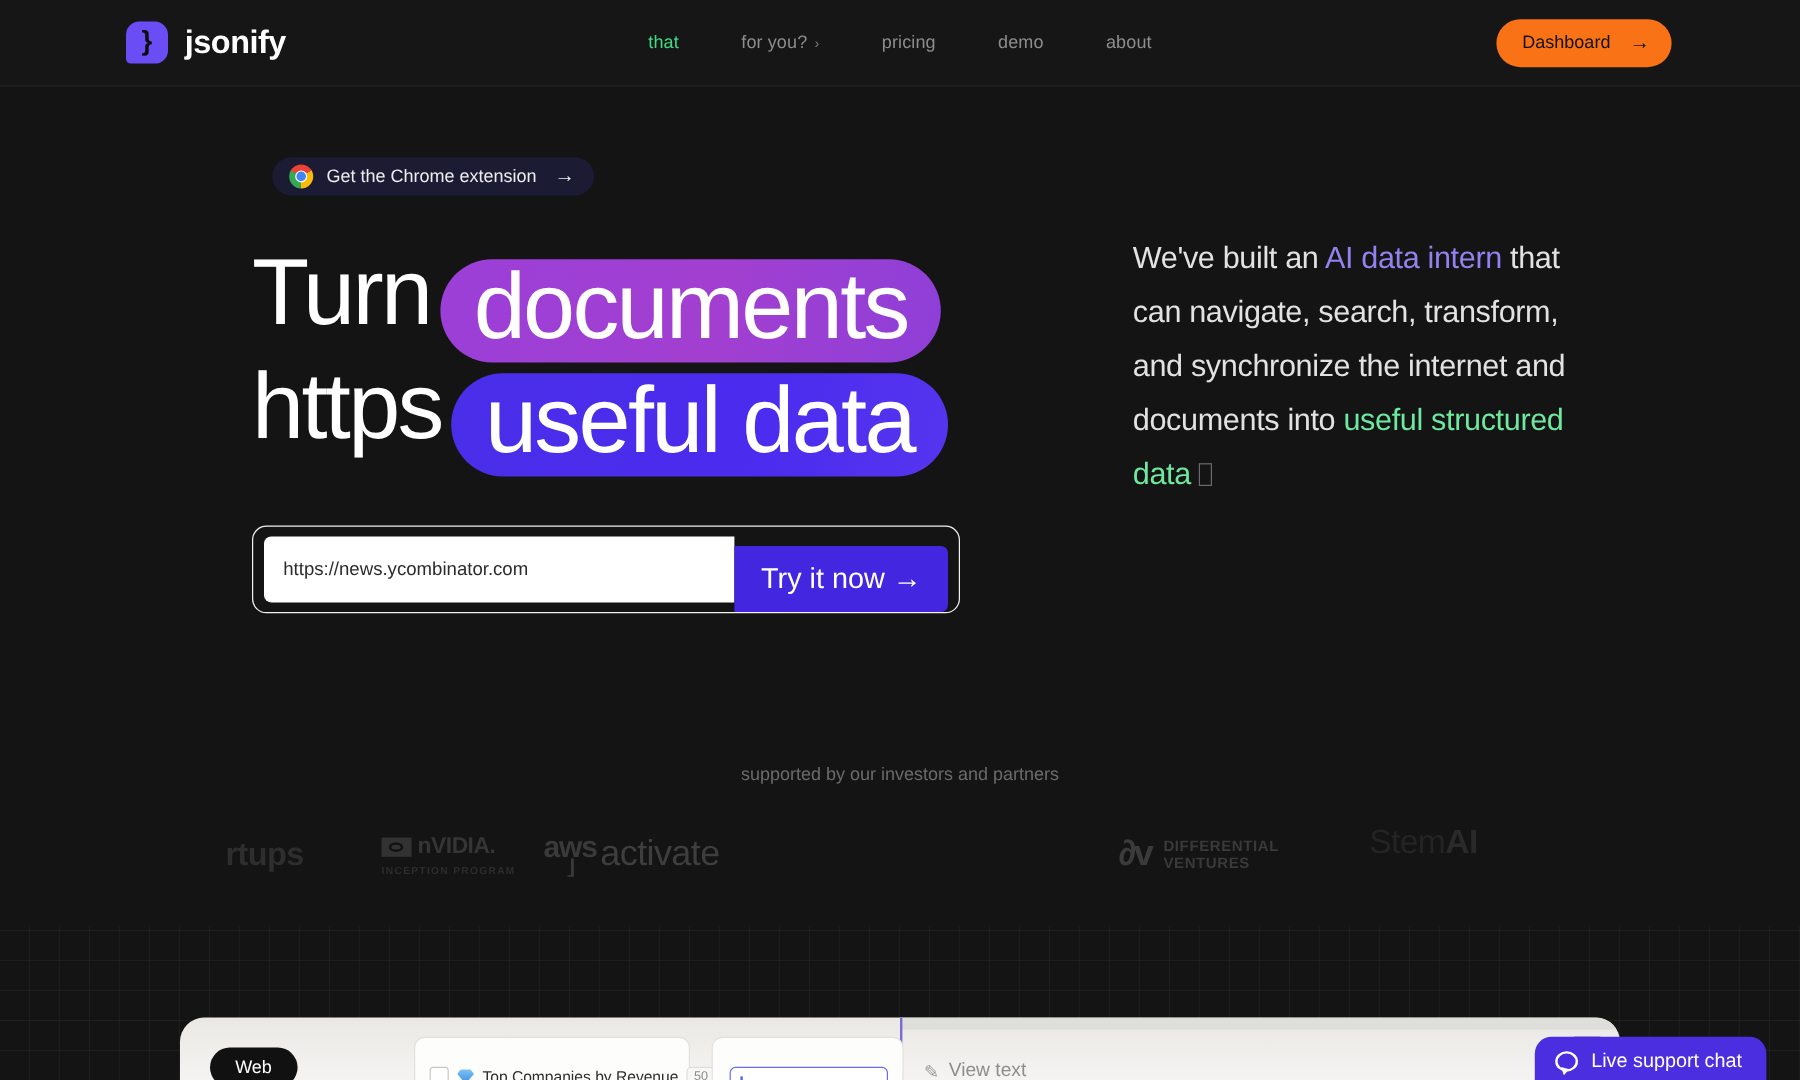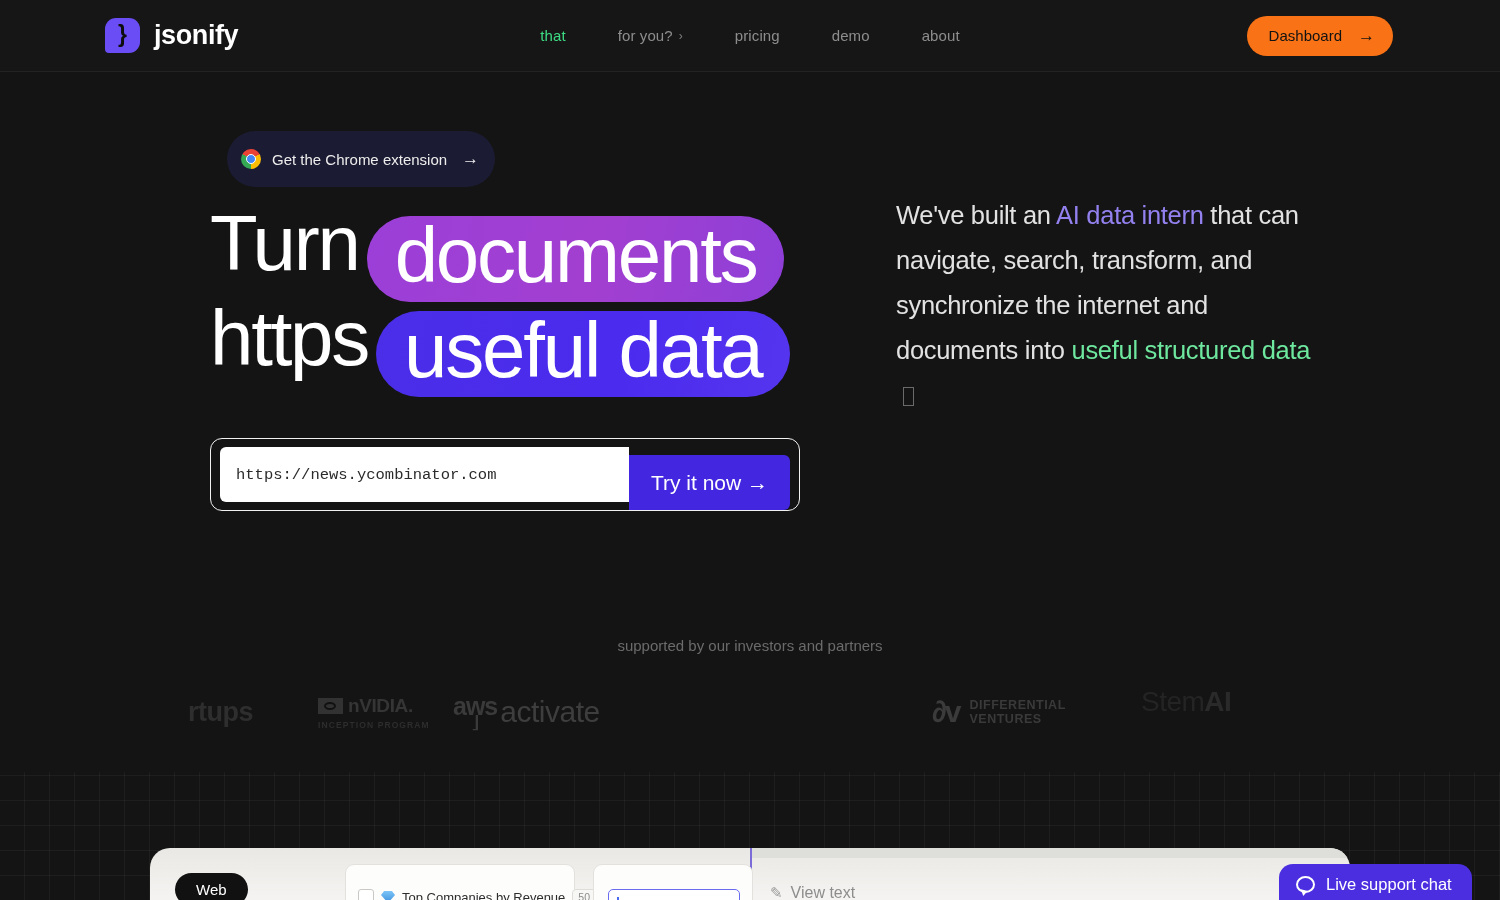--- a/index.html
+++ b/index.html
@@ -47,21 +47,21 @@
     background: #f97316; color: #121212;
     border-radius: 999px; border: none;
     font-size: 15px; font-family: "Liberation Sans", sans-serif;
     display: flex; align-items: center; gap: 16px; cursor: pointer;
   }
   .dash-btn .arr { font-size: 17px; line-height: 1; }
 
   
   .chrome-pill {
     position: absolute; left: 227px; top: 131px;
-    height: 56px; padding: 0 16px 0 14px;
+    height: 32px; padding: 0 16px 0 14px;
     background: #1b1b33; border-radius: 999px;
     display: flex; align-items: center; gap: 11px;
     color: #ededed; font-size: 15px; cursor: pointer;
   }
   .chrome-icon {
     width: 20px; height: 20px; border-radius: 50%;
     background:
       conic-gradient(from -60deg, #ea4335 0deg 120deg, #fbbc05 120deg 240deg, #34a853 240deg 360deg);
     position: relative; flex: none;
   }
@@ -90,41 +90,42 @@
     position: absolute; left: 210px; top: 438px;
     width: 590px; height: 73px;
     border: 1.5px solid #f2f2f2; border-radius: 12px;
     padding: 9px; display: flex; align-items: center; gap: 0;
     background: transparent;
   }
   .url-input {
     flex: 1; height: 55px; background: #fff; border: none; outline: none;
     border-radius: 6px 0 0 6px;
     padding: 0 16px; font-size: 15.5px; color: #2b2b2b;
-    font-family: Liberation Mono, monospace;
+    font-family: Liberation Sans, sans-serif;
   }
   .url-input::placeholder { color: #3a3a3a; }
   .try-btn {
     height: 55px; padding: 0 22px; border: none; cursor: pointer;
     background: #4327e0; color: #fff; border-radius: 0 6px 6px 0;
-    font-size: 21px; font-family: "Liberation Sans", sans-serif;
+    font-size: 24px; font-family: "Liberation Sans", sans-serif;
     white-space: nowrap;
     margin-top: 16px;
   }
 
   
   .right-col { position: absolute; left: 896px; top: 193px; width: 420px; }
   .r-head {
     color: #fff; font-size: 29px; font-weight: 700;
     letter-spacing: -0.5px; line-height: 1.36; margin-bottom: 22px;
   }
   .r-head .dot { color: #9f93c9; }
   .r-body {
     color: #e2e2e2; font-size: 25.5px; line-height: 1.76;
     letter-spacing: -0.3px;
+    margin-left: 48px;
   }
   .hi-purple { color: #9381ef; }
   .hi-green  { color: #6ee79f; }
   .tofu {
     display: inline-block; width: 11px; height: 19px;
     border: 1px solid #6a6a6a; vertical-align: -2px; margin-left: 7px;
   }
 
   
   .partners-label {

